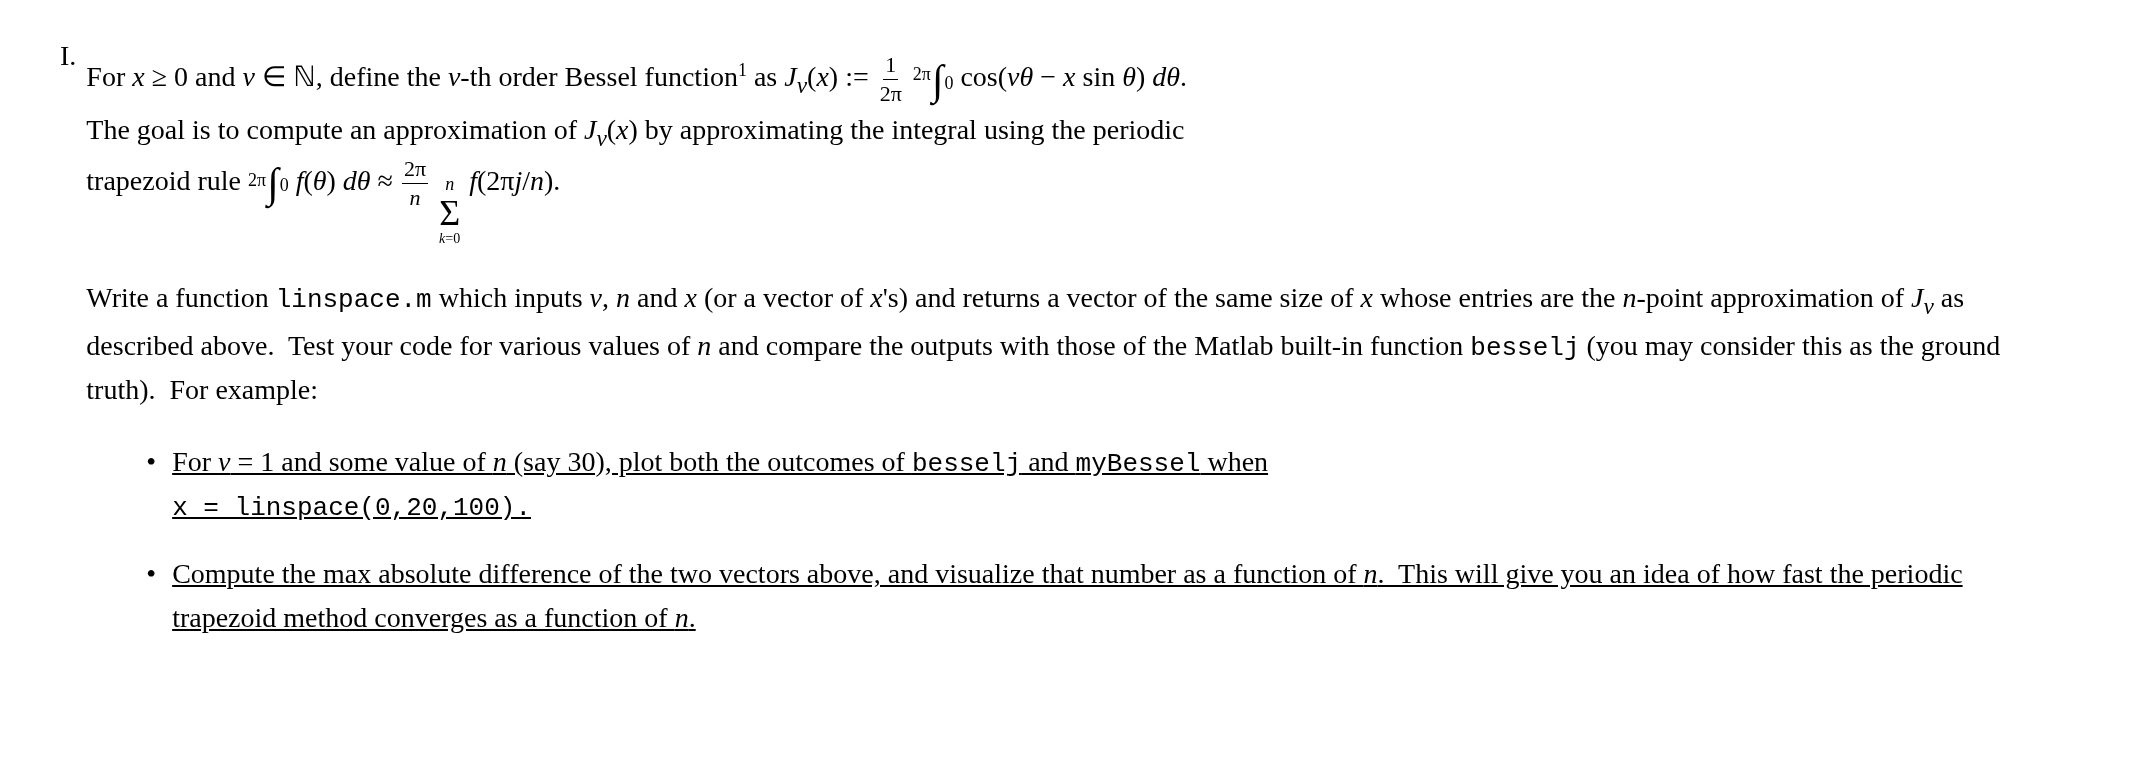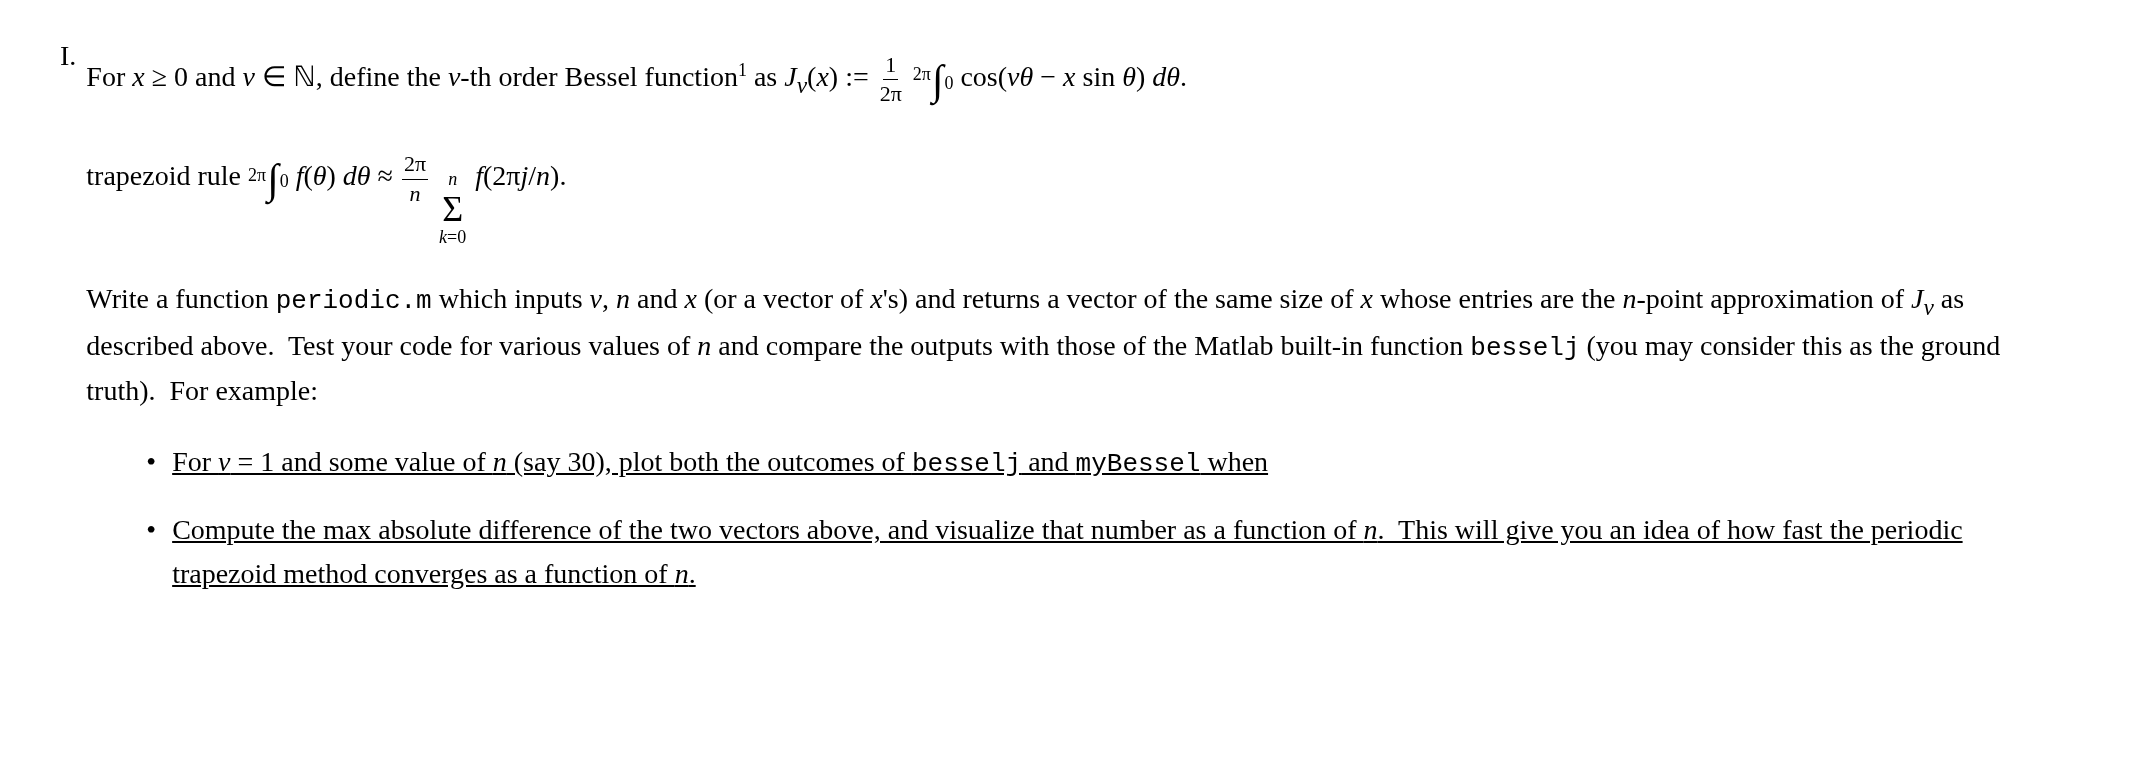--- a/index.html
+++ b/index.html
@@ -127,21 +127,21 @@
       font-size: 18px;
       line-height: 1.2;
     }
 
     .sigma-symbol {
       font-size: 36px;
       line-height: 1;
     }
 
     .sigma-lower {
-      font-size: 18px;
+      font-size: 14px;
       line-height: 1.2;
     }
   </style>
 </head>
 <body>
 
 <div class="main-content">
 
   <div class="section-I">
     <span class="section-number">I.</span>
@@ -164,20 +164,23 @@
             <span class="int-symbol">∫</span>
             <span style="display:inline-flex;flex-direction:column;align-items:center;vertical-align:middle;font-size:18px;margin-left:0px;">
               <span style="line-height:0.5;">&nbsp;</span>
               <span style="line-height:1.1;">0</span>
             </span>
           </span>
           cos(<em>νθ</em> − <em>x</em> sin <em>θ</em>) <em>d</em><em>θ</em>.
         </span>
         <br>
         
+        <span>
+          The goal is to compute an approximation of <em>J</em><sub><em>ν</em></sub>(<em>x</em>) by approximating the integral using the periodic
+        </span>
         <br>
         
         <span>
           trapezoid rule
           <span class="integral-block">
             <span style="display:inline-flex;flex-direction:column;align-items:center;vertical-align:middle;font-size:18px;">
               <span style="line-height:1.1;">2π</span>
               <span style="line-height:0.3;">&nbsp;</span>
             </span>
             <span class="int-symbol">∫</span>
@@ -194,31 +197,32 @@
           <span class="sigma-container">
             <span class="sigma-upper"><em>n</em></span>
             <span class="sigma-symbol">Σ</span>
             <span class="sigma-lower"><em>k</em>=0</span>
           </span>
           <em>f</em>(2π<em>j</em>/<em>n</em>).
         </span>
       </div>
 
       <div class="paragraph">
-        Write a function <code>periodic.m</code> which inputs <em>ν</em>, <em>n</em> and <em>x</em> (or a vector of <em>x</em>'s) and returns a vector of the
+        Write a function <code>linspace.m</code> which inputs <em>ν</em>, <em>n</em> and <em>x</em> (or a vector of <em>x</em>'s) and returns a vector of the
         same size of <em>x</em> whose entries are the <em>n</em>-point approximation of <em>J</em><sub><em>ν</em></sub> as described above.&nbsp; Test your code
         for various values of <em>n</em> and compare the outputs with those of the Matlab built-in function <code>besselj</code>
         (you may consider this as the ground truth).&nbsp; For example:
       </div>
 
       <ul class="bullet-list">
         <li>
           <span class="bullet-dot">•</span>
           <span class="bullet-text">
             For <em>ν</em> = 1 and some value of <em>n</em> (say 30), plot both the outcomes of <code>besselj</code> and <code>myBessel</code> when<br>
+            <code>x = linspace(0,20,100).</code>
           </span>
         </li>
         <li>
           <span class="bullet-dot">•</span>
           <span class="bullet-text">
             Compute the max absolute difference of the two vectors above, and visualize that number as a
             function of <em>n</em>.&nbsp; This will give you an idea of how fast the periodic trapezoid method converges
             as a function of <em>n</em>.
           </span>
         </li>

